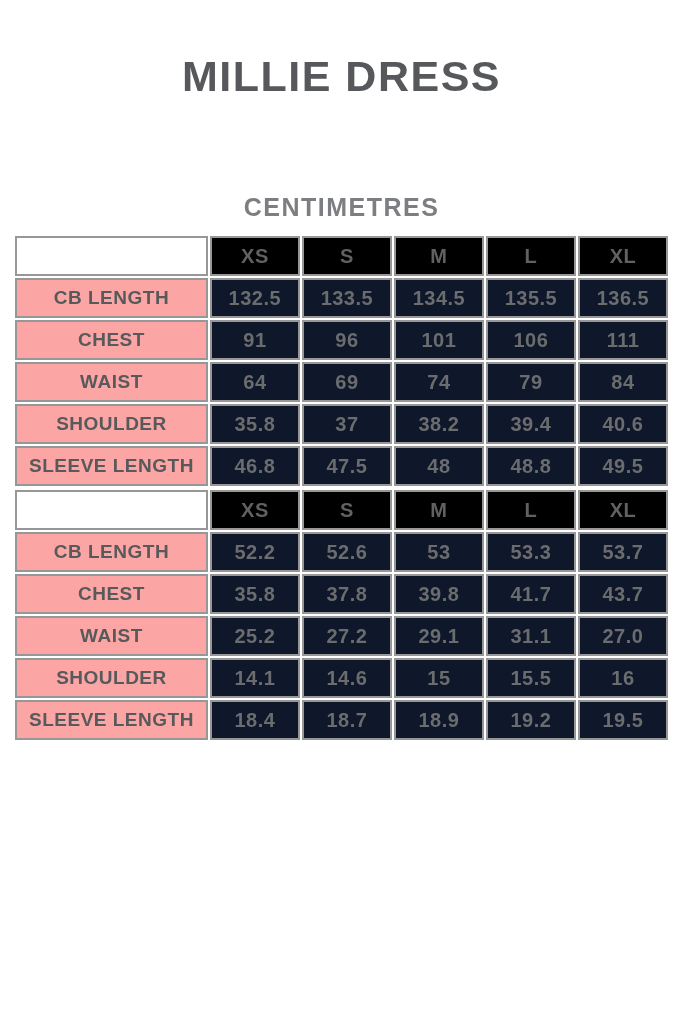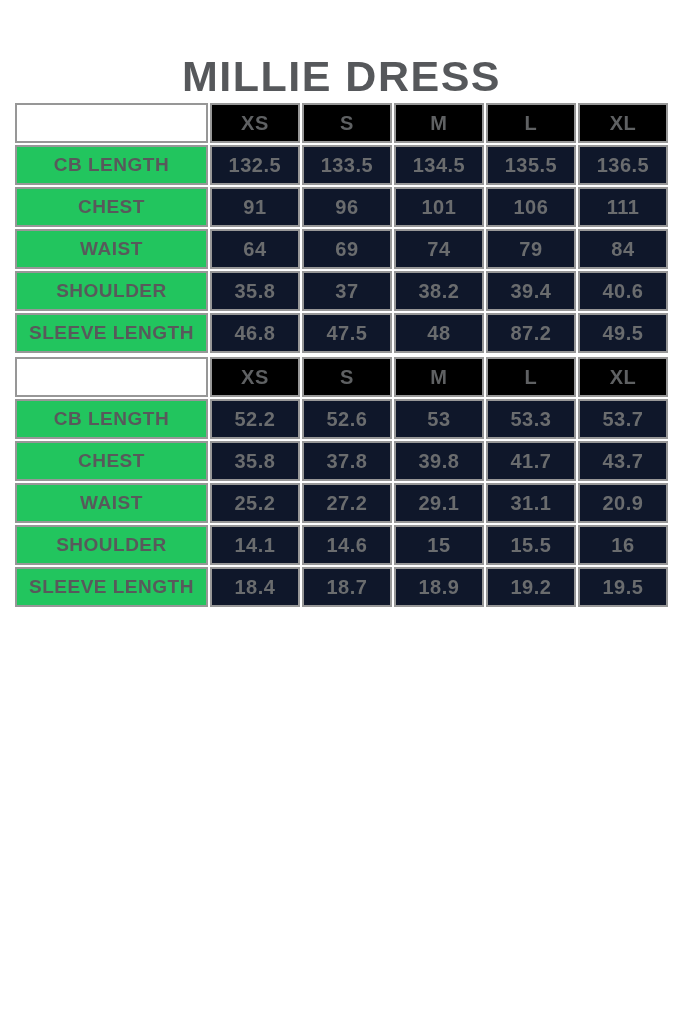--- a/index.html
+++ b/index.html
@@ -38,30 +38,31 @@
     text-align: center;
     vertical-align: middle;
     font-size: 20px;
     font-weight: 700;
     letter-spacing: 0.5px;
     overflow: hidden;
     white-space: nowrap;
   }
   .size-table thead th { background: #000000; color: #5f6163; }
   .size-table thead th.blank { background: #ffffff; }
-  .size-table tbody th { background: #22c55e; color: #58595b; font-size: 19px; }
+  .size-table tbody th { background: #fca5a5; color: #58595b; font-size: 19px; }
   .size-table tbody td { background: #0f172a; color: #6a6c6e; }
 </style>
 </head>
 <body>
 
 <div class="page">
 
   <h1 class="title">MILLIE DRESS</h1>
 
+  <h2 class="section-heading cm">CENTIMETRES</h2>
   <table class="size-table">
     <colgroup>
       <col style="width:30%">
         <col style="width:14%">
         <col style="width:14%">
         <col style="width:14%">
         <col style="width:14%">
         <col style="width:14%">
     </colgroup>
     <thead>
@@ -105,21 +106,21 @@
         <td>37</td>
         <td>38.2</td>
         <td>39.4</td>
         <td>40.6</td>
       </tr>
       <tr>
         <th>SLEEVE LENGTH</th>
         <td>46.8</td>
         <td>47.5</td>
         <td>48</td>
-        <td>87.2</td>
+        <td>48.8</td>
         <td>49.5</td>
       </tr>
     </tbody>
   </table>
 
   <table class="size-table">
     <colgroup>
       <col style="width:30%">
         <col style="width:14%">
         <col style="width:14%">
@@ -153,21 +154,21 @@
         <td>39.8</td>
         <td>41.7</td>
         <td>43.7</td>
       </tr>
       <tr>
         <th>WAIST</th>
         <td>25.2</td>
         <td>27.2</td>
         <td>29.1</td>
         <td>31.1</td>
-        <td>20.9</td>
+        <td>27.0</td>
       </tr>
       <tr>
         <th>SHOULDER</th>
         <td>14.1</td>
         <td>14.6</td>
         <td>15</td>
         <td>15.5</td>
         <td>16</td>
       </tr>
       <tr>

